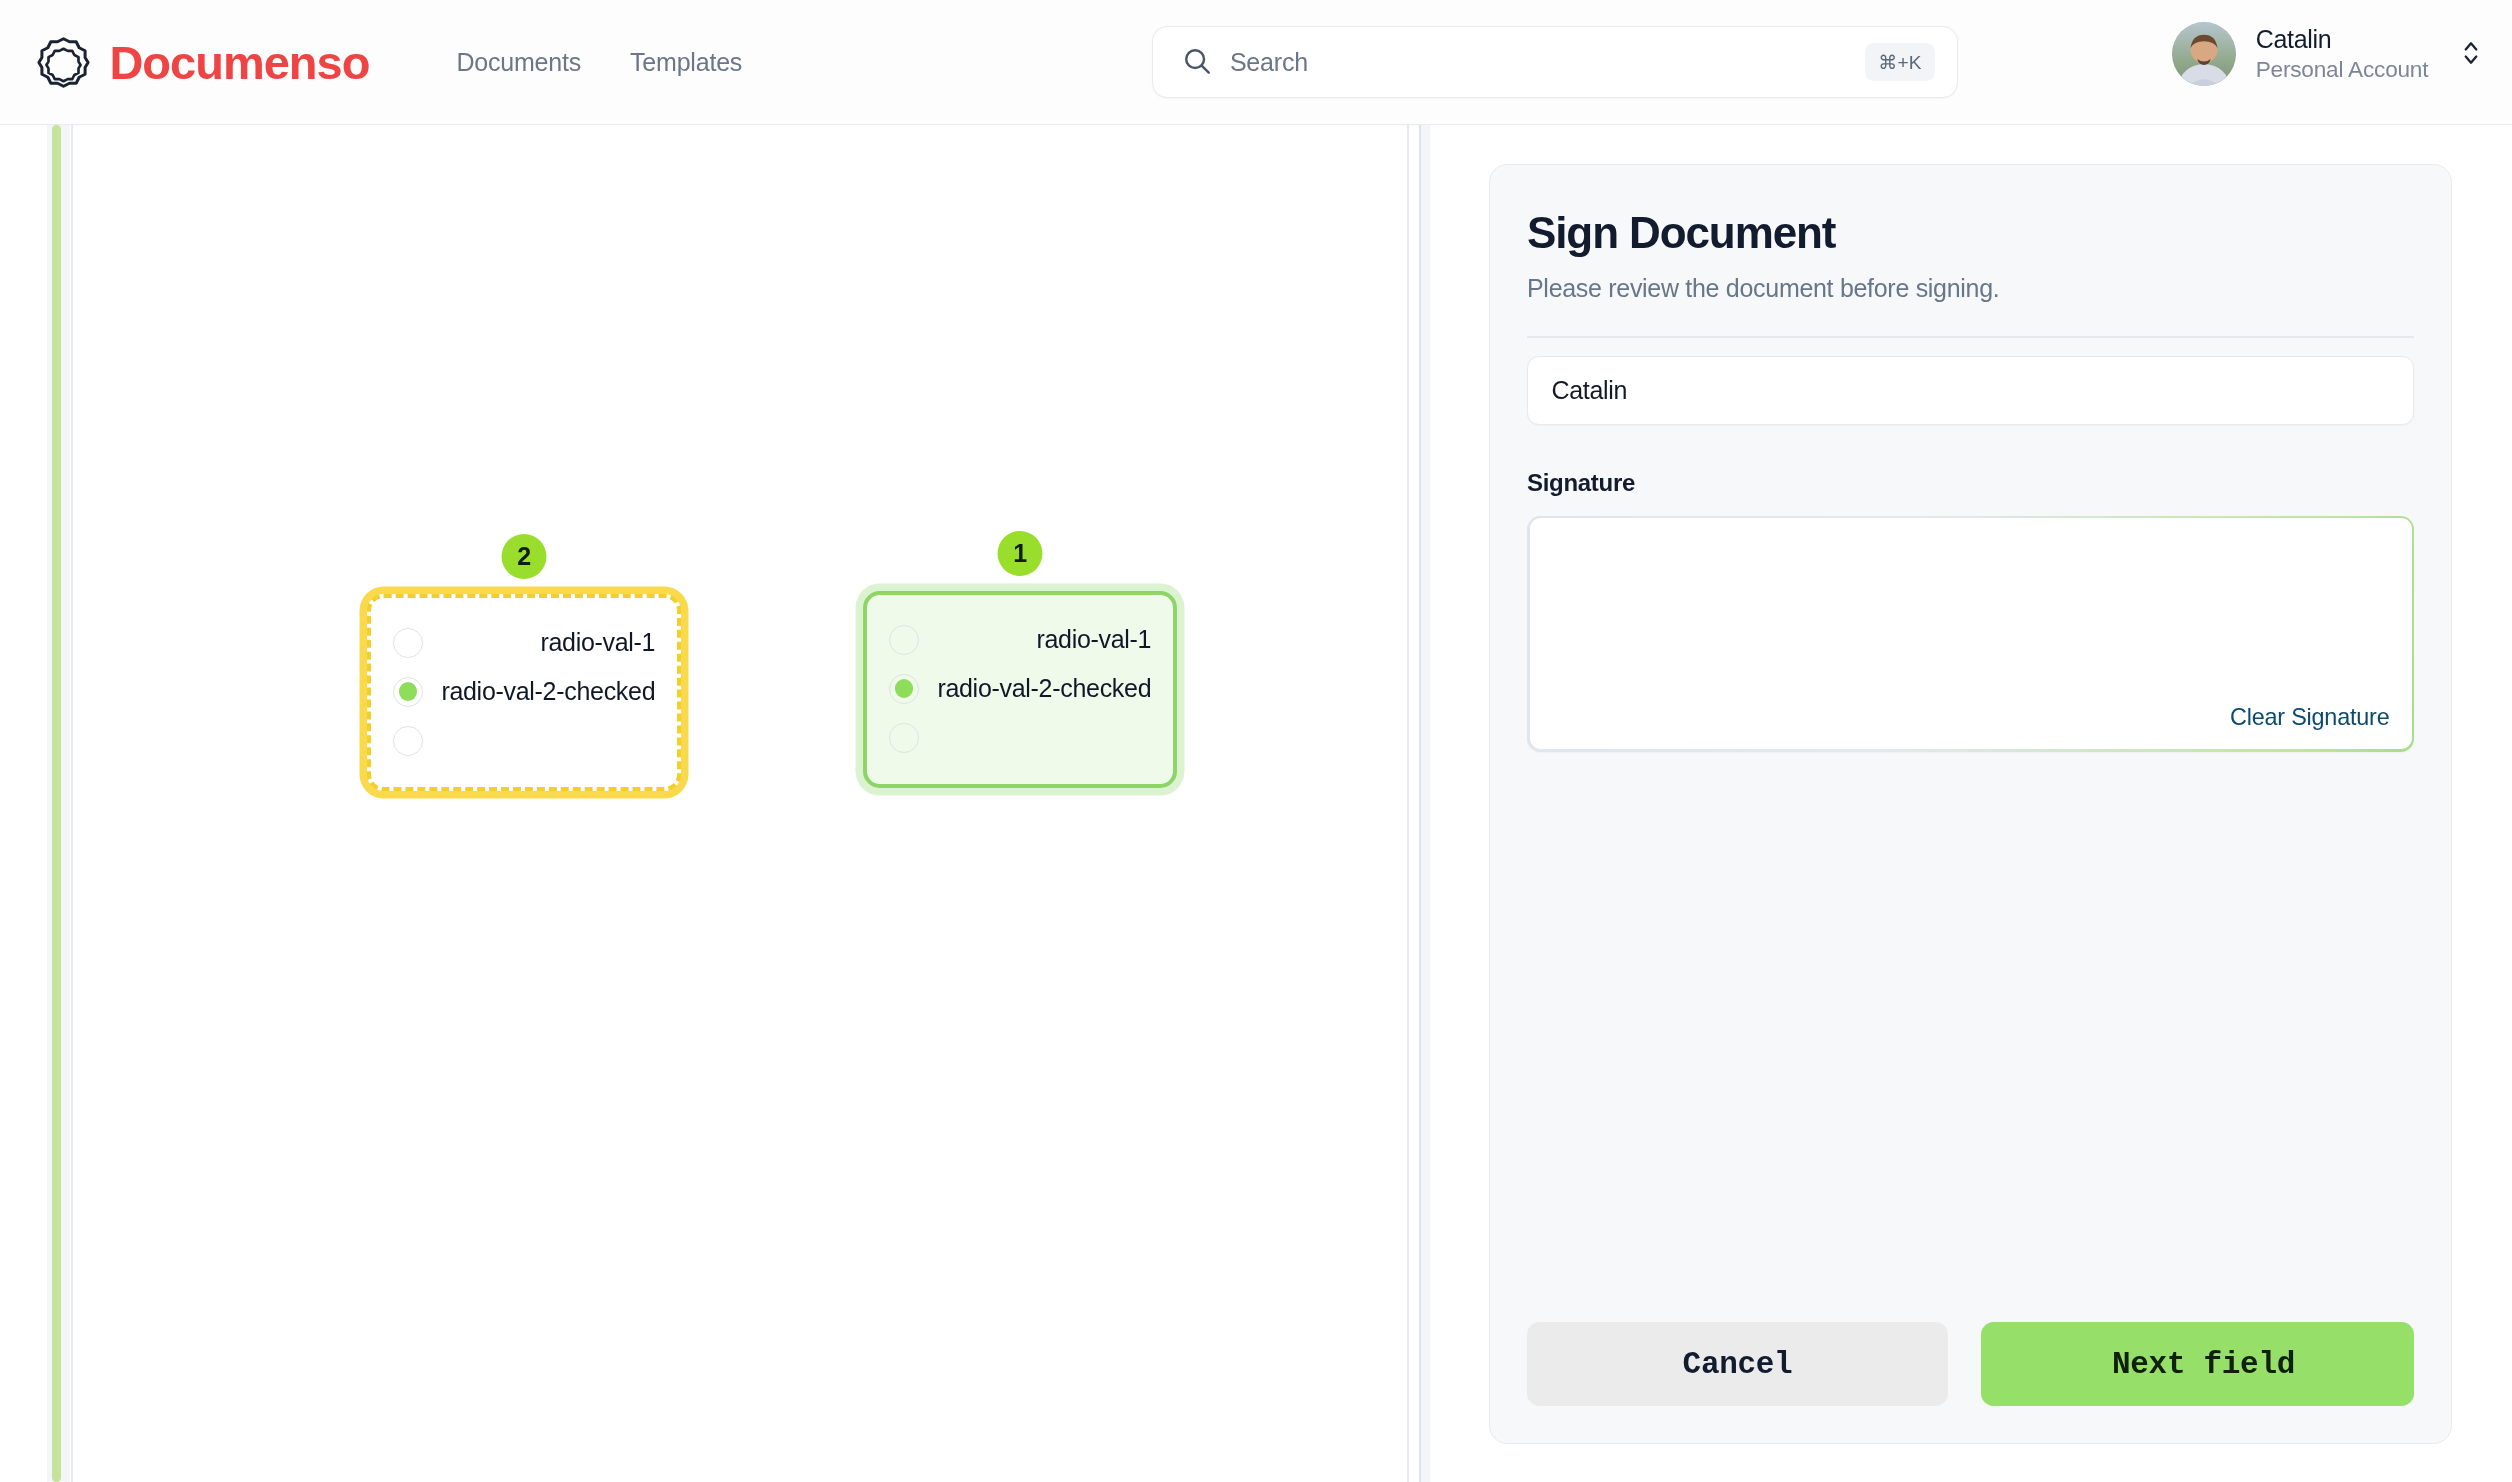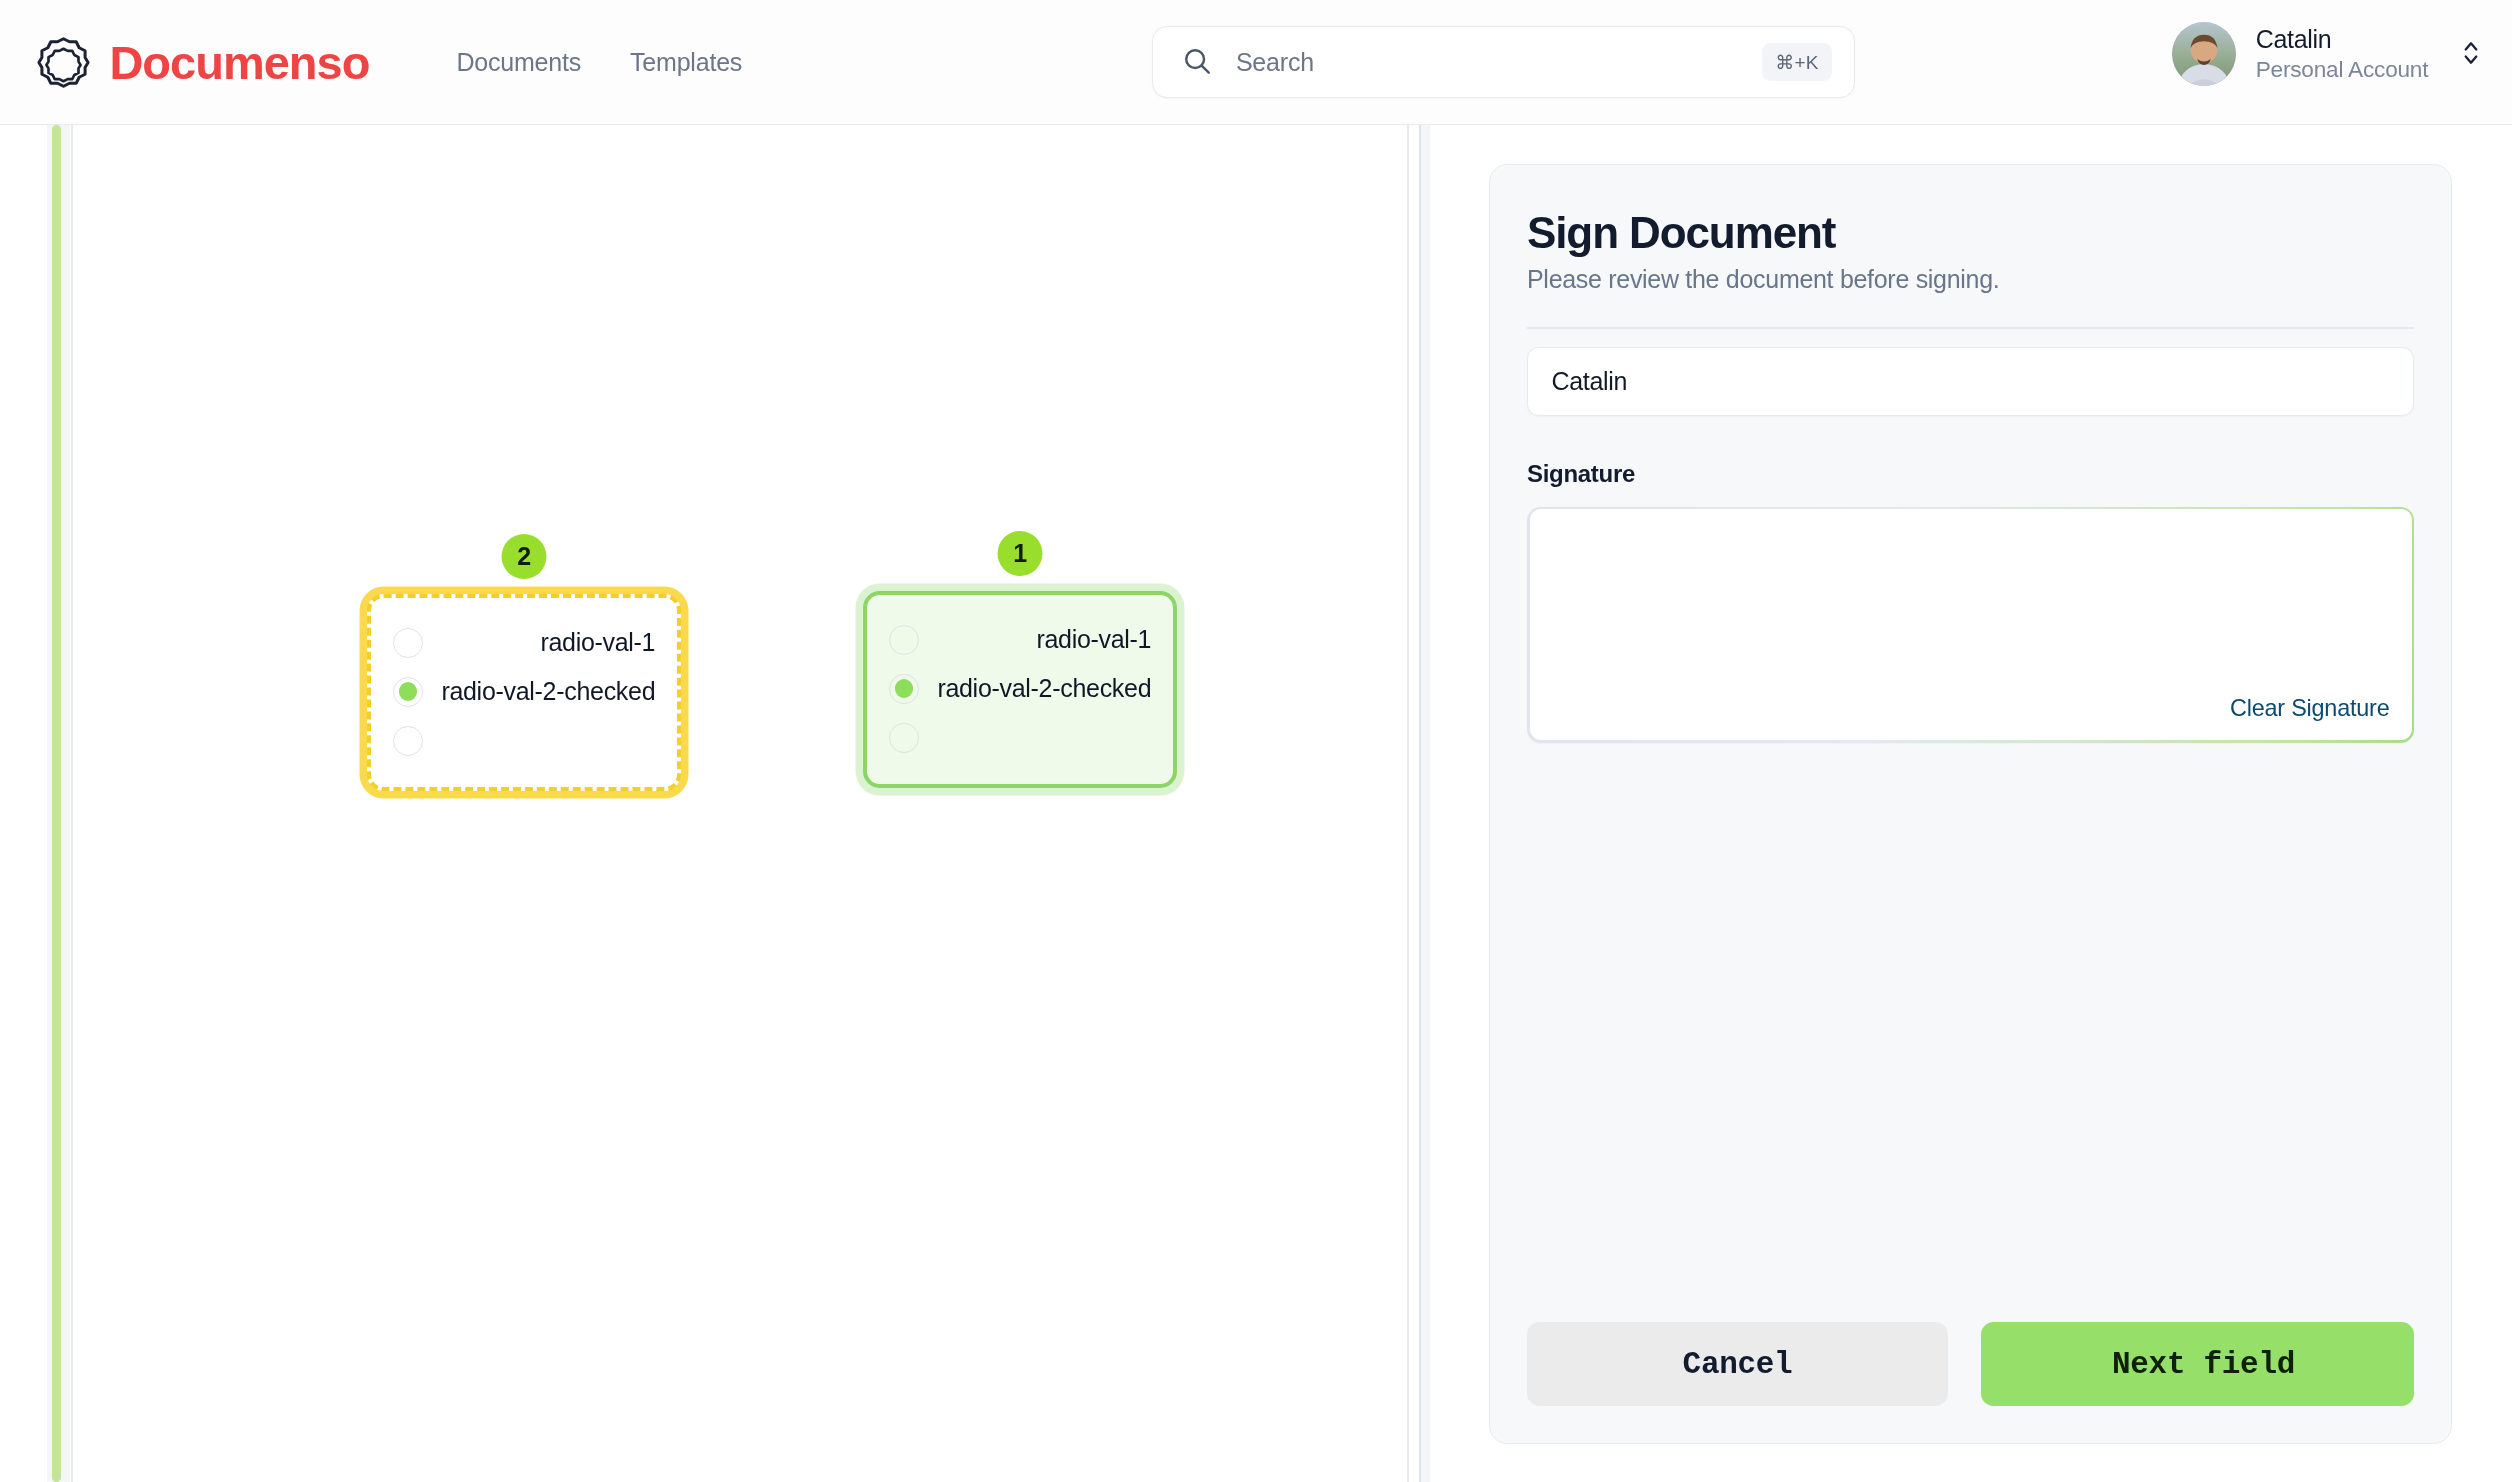--- a/index.html
+++ b/index.html
@@ -54,30 +54,29 @@
     color: #6b7688;
     letter-spacing: -0.2px;
     cursor: pointer;
     white-space: nowrap;
   }
 
   .search-box {
     position: absolute;
     left: 1152px;
     top: 26px;
-    width: 703px;
+    width: 806px;
     height: 72px;
     background: #ffffff;
     border: 1.7px solid #e8eaee;
     border-radius: 15px;
     display: flex;
     align-items: center;
     padding: 0 22px 0 28.5px;
     box-shadow: 0 0.8px 1.7px rgba(16,24,40,0.035);
-    gap: 6px;
   }
   .search-icon { flex: 0 0 auto; margin-right: 18.4px; }
   .search-placeholder {
     flex: 1 1 auto;
     font-size: 25px;
     color: #6b7688;
     letter-spacing: -0.2px;
   }
   .kbd-badge {
     flex: 0 0 auto;
@@ -267,21 +266,21 @@
     padding: 44px 37px 0 37px;
   }
   .sign-title {
     font-size: 44px;
     font-weight: 700;
     letter-spacing: -1.1px;
     color: #131c2e;
     line-height: 1.1;
   }
   .sign-sub {
-    margin-top: 8px;
+    margin-top: 17px;
     font-size: 25px;
     color: #68768a;
     letter-spacing: -0.3px;
   }
   .sign-divider {
     margin-top: 33px;
     height: 1.7px;
     background: #e6e8ec;
   }
 

